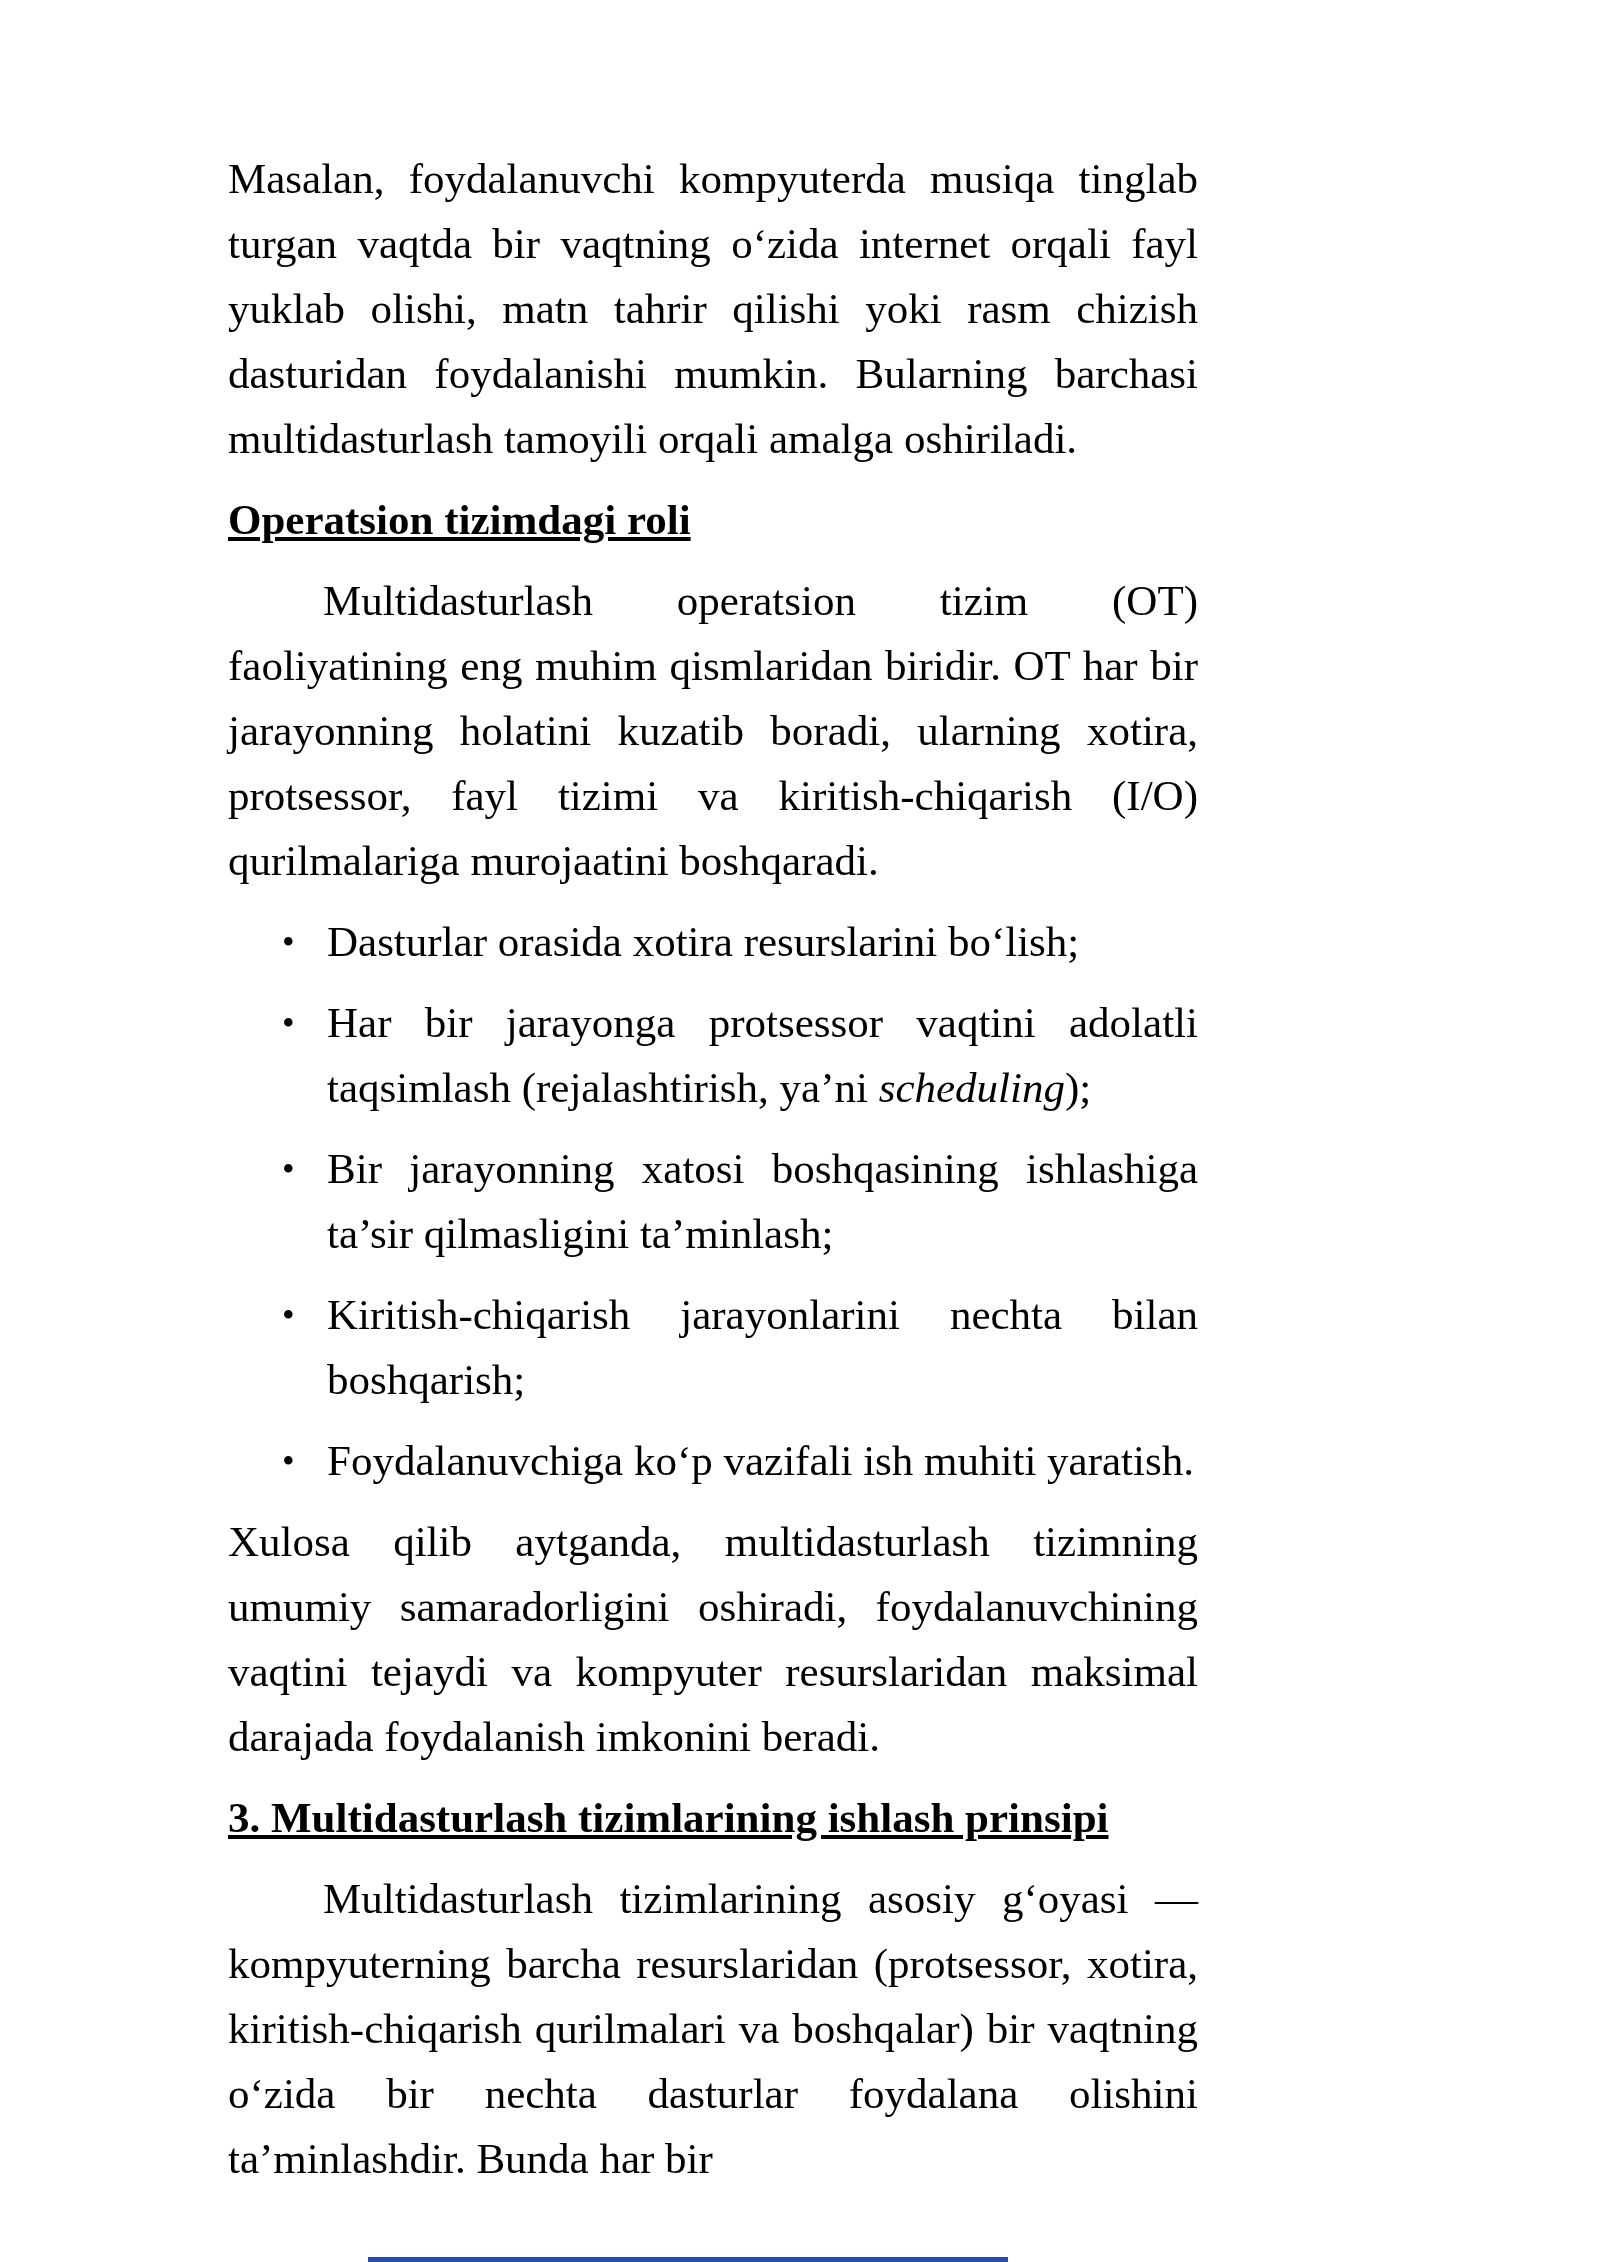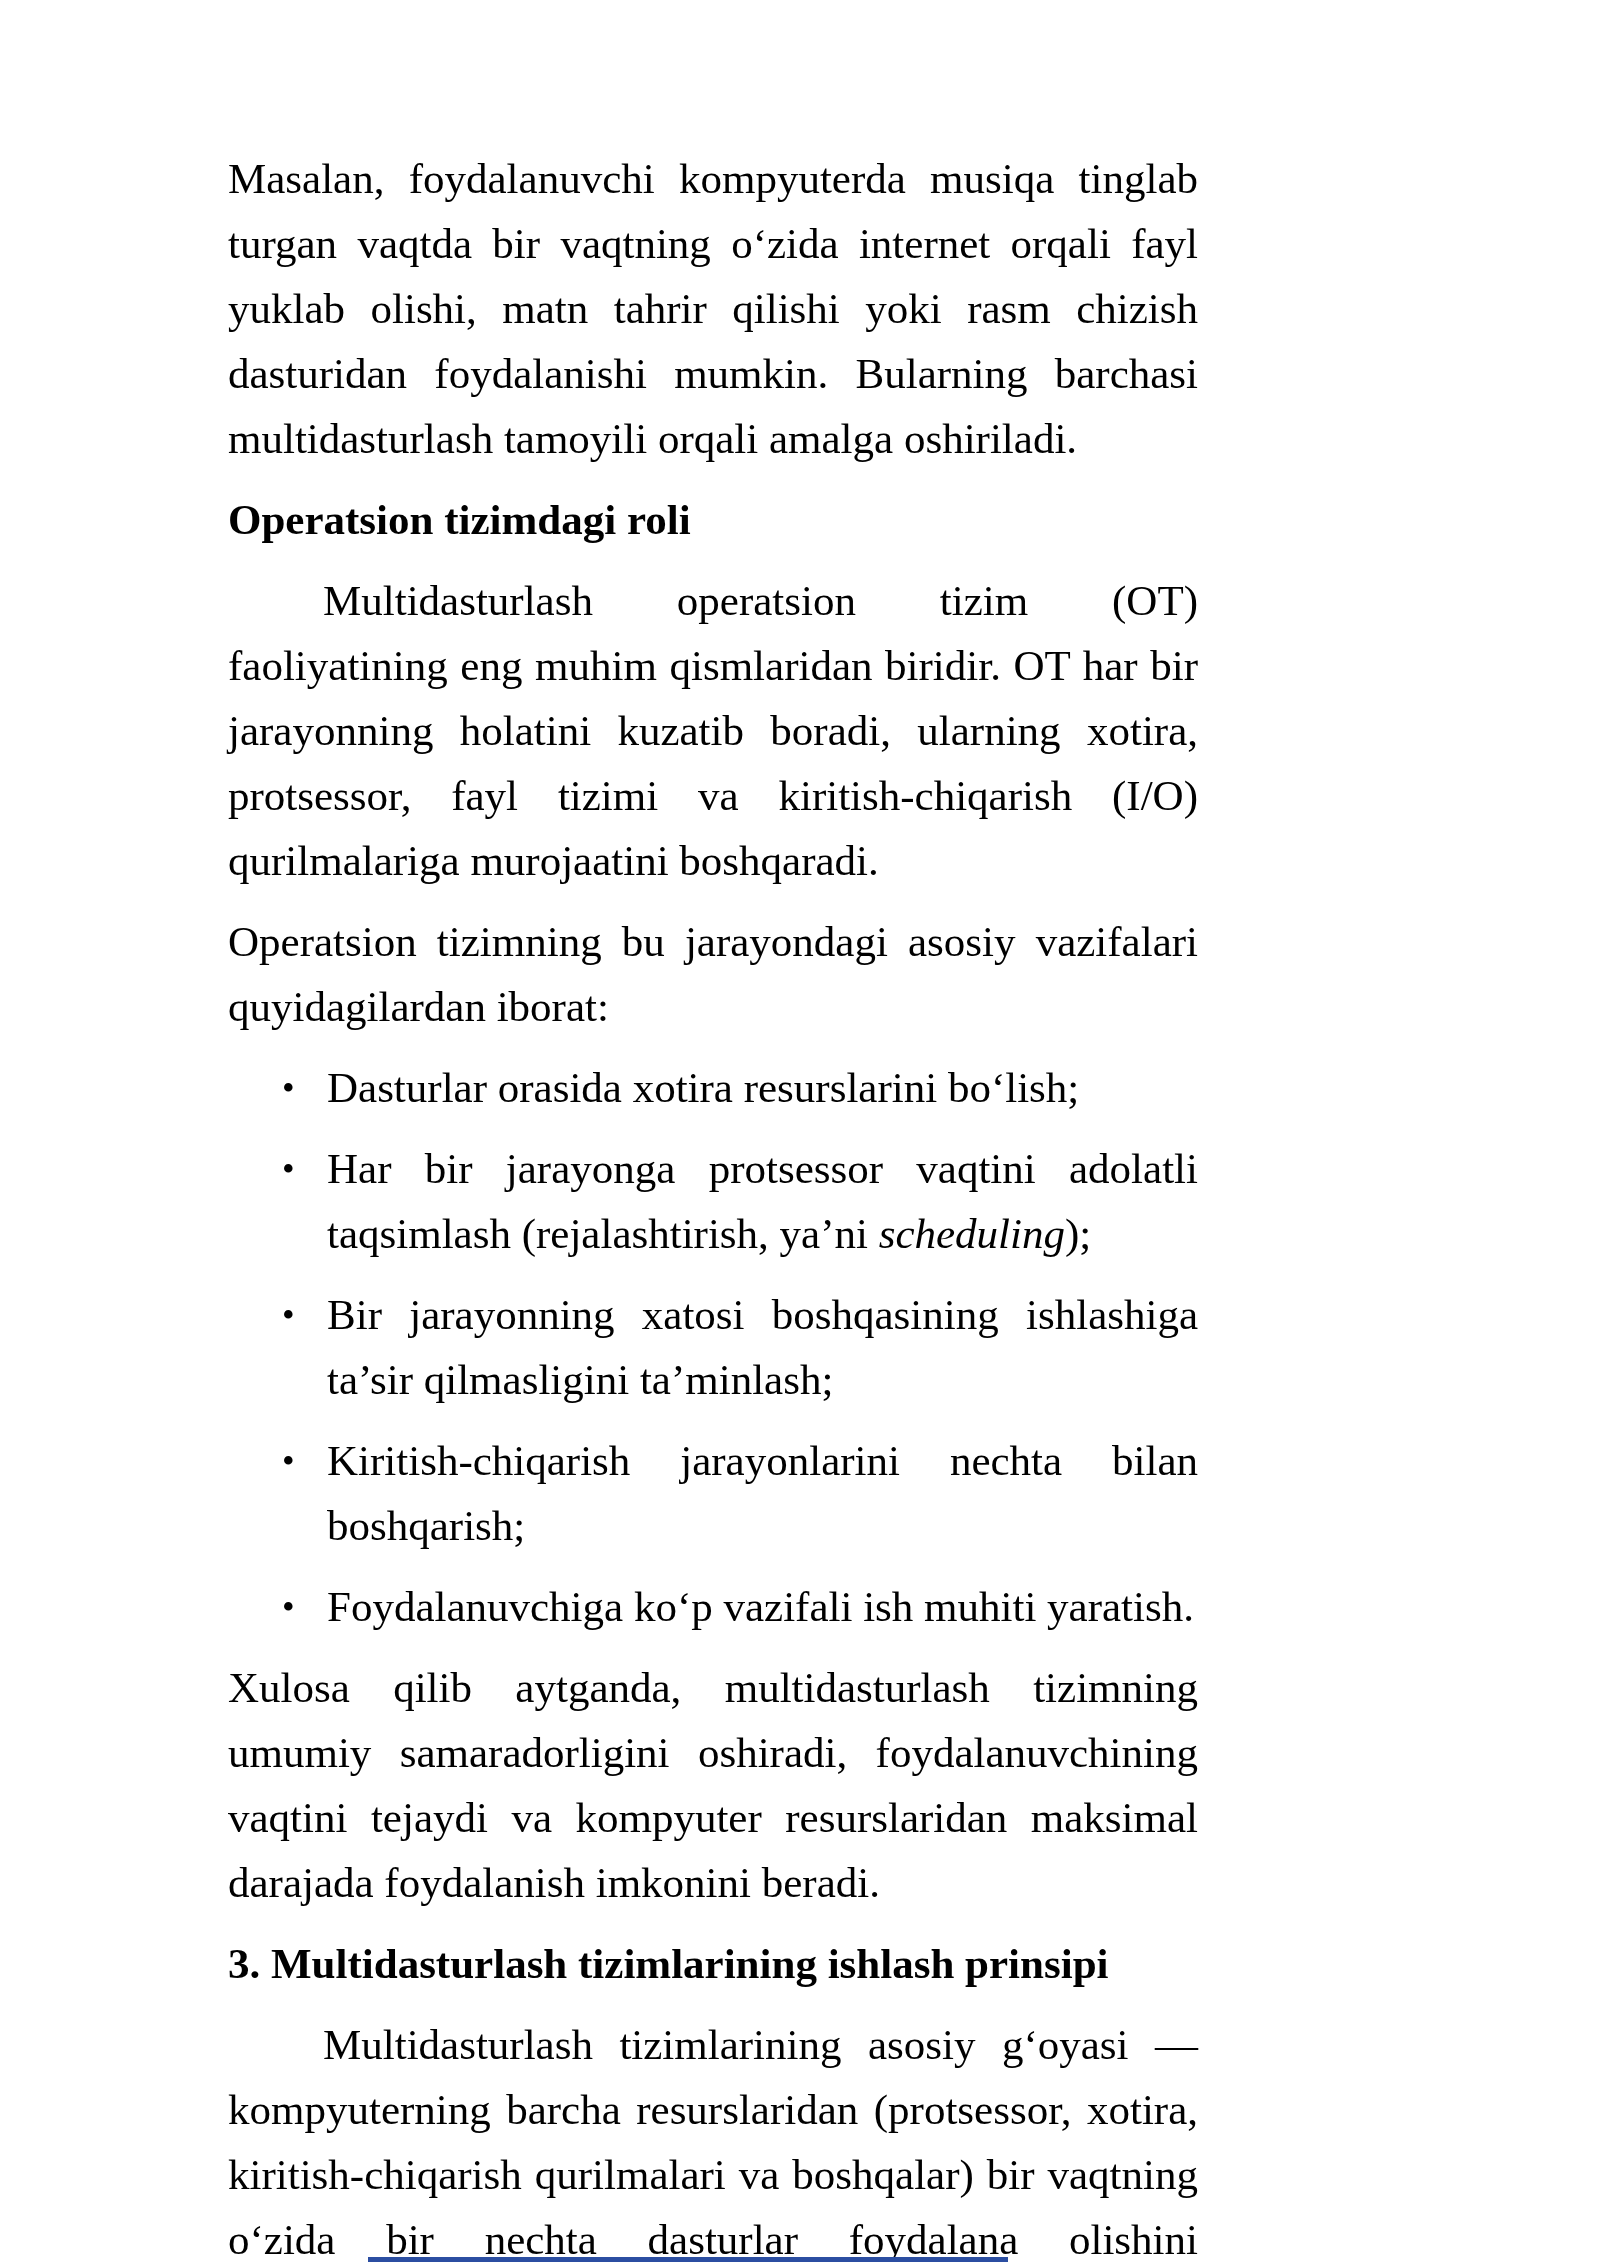--- a/index.html
+++ b/index.html
@@ -24,20 +24,21 @@
     margin: 0 0 16px 0;
     text-align: justify;
   }
   .para.indent {
     text-indent: 95px;
   }
   .heading {
     margin: 0 0 16px 0;
     font-weight: bold;
     text-align: left;
+    text-decoration: underline;
   }
   ul.bullet-list {
     margin: 0 0 16px 0;
     padding: 0;
     list-style: none;
   }
   ul.bullet-list li {
     position: relative;
     margin: 0 0 16px 0;
     padding-left: 99px;
@@ -65,21 +66,20 @@
 <body>
 
 <div class="page">
 
   <p class="para">Masalan, foydalanuvchi kompyuterda musiqa tinglab turgan vaqtda bir vaqtning o‘zida internet orqali fayl yuklab olishi, matn tahrir qilishi yoki rasm chizish dasturidan foydalanishi mumkin. Bularning barchasi multidasturlash tamoyili orqali amalga oshiriladi.</p>
 
   <p class="heading">Operatsion tizimdagi roli</p>
 
   <p class="para indent">Multidasturlash operatsion tizim (OT) faoliyatining eng muhim qismlaridan biridir. OT har bir jarayonning holatini kuzatib boradi, ularning xotira, protsessor, fayl tizimi va kiritish-chiqarish (I/O) qurilmalariga murojaatini boshqaradi.</p>
 
-  <p class="para">Operatsion tizimning bu jarayondagi asosiy vazifalari quyidagilardan iborat:</p>
 
   <ul class="bullet-list">
     <li>Dasturlar orasida xotira resurslarini bo‘lish;</li>
     <li><span>Har bir jarayonga protsessor vaqtini adolatli taqsimlash (rejalashtirish, ya’ni </span><span class="italic">scheduling</span><span>);</span></li>
     <li>Bir jarayonning xatosi boshqasining ishlashiga ta’sir qilmasligini ta’minlash;</li>
     <li>Kiritish-chiqarish jarayonlarini nechta bilan boshqarish;</li>
     <li>Foydalanuvchiga ko‘p vazifali ish muhiti yaratish.</li>
   </ul>
 
 

